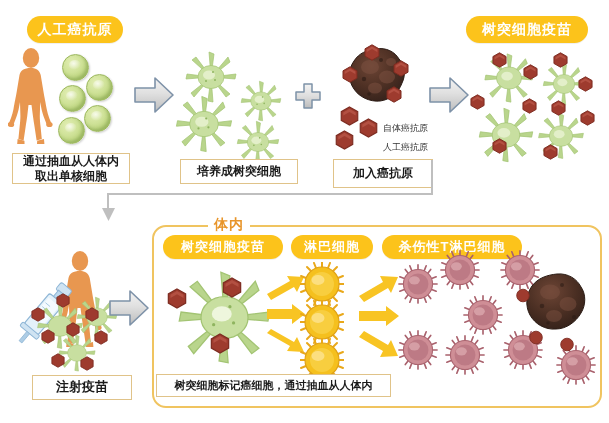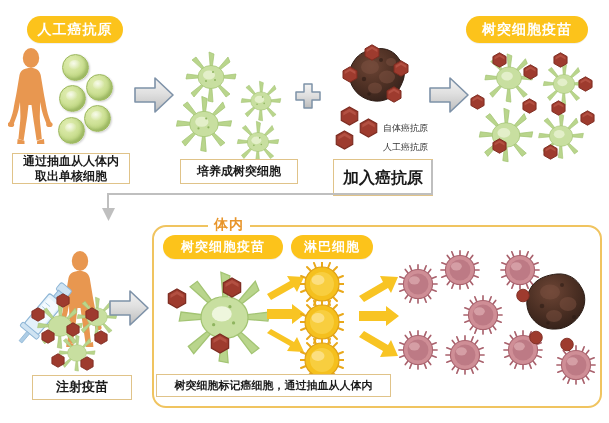--- a/index.html
+++ b/index.html
@@ -338,21 +338,21 @@
   <div class="hex" style="left:335px;top:130px;width:19px;height:20px;">
     <svg viewBox="0 0 16 17">
         <path d="M8 .8 L15 4.8 L15 12.2 L8 16.2 L1 12.2 L1 4.8 Z" fill="#9e3b2e" stroke="#7d2c21" stroke-width="1"></path>
         <path d="M8 2.4 L13.3 5.5 L13.3 8 L8 5 L2.7 8 L2.7 5.5 Z" fill="#b9584a" opacity=".75"></path>
       </svg>
   </div>
 
   <div class="anno" style="left:383px;top:122px;font-size:9px;">自体癌抗原</div>
   <div class="anno" style="left:383px;top:135px;font-size:9px;margin-top:6px;">人工癌抗原</div>
 
-  <div class="cap" style="left:333px;top:159px;width:100px;height:37px;font-size:16px;">加入癌抗原</div>
+  <div class="cap" style="left:333px;top:159px;width:100px;height:29px;font-size:12px;">加入癌抗原</div>
 
   <div class="garrow" style="left:428px;top:75px;width:42px;height:40px;">
     <svg viewBox="0 0 42 40" xmlns="http://www.w3.org/2000/svg">
       <defs>
         <linearGradient id="ga2" x1="0" y1="0" x2="0" y2="1">
           <stop offset="0%" stop-color="#f3f3f3"></stop>
           <stop offset="45%" stop-color="#e0e0e0"></stop>
           <stop offset="100%" stop-color="#bdbdbd"></stop>
         </linearGradient>
       </defs>
@@ -638,20 +638,21 @@
       </defs>
       <path d="M2 13 L22 13 L22 3 L40 20 L22 37 L22 27 L2 27 Z" fill="url(#ga3)" stroke="#7e92a8" stroke-width="1.6" stroke-linejoin="round"></path>
     </svg>
   </div>
 
   <div class="invivo" style="left:152px;top:225px;width:450px;height:183px;"></div>
   <div class="invivo-title" style="left:208px;top:216px;font-size:14px;">体内</div>
 
   <div class="pill" style="left:163px;top:235px;width:120px;height:24px;font-size:13px;">树突细胞疫苗</div>
   <div class="pill" style="left:291px;top:235px;width:82px;height:24px;font-size:13px;">淋巴细胞</div>
+  <div class="pill" style="left:382px;top:235px;width:140px;height:24px;font-size:13px;">杀伤性T淋巴细胞</div>
 
   <div class="dend" style="left:172px;top:265px;width:105px;height:105px;">
     <svg viewBox="0 0 58 58" xmlns="http://www.w3.org/2000/svg">
       <g fill="#b9d58c" stroke="#a3c473" stroke-width=".7">
         <path d="M29 29 L27 4 L32 6 Z"></path>
           <path d="M29 29 L46 9 L48 14 Z"></path>
         <path d="M29 29 L54 26 L53 31 Z"></path>
           <path d="M29 29 L48 46 L44 49 Z"></path>
         <path d="M29 29 L31 54 L26 53 Z"></path>
           <path d="M29 29 L12 49 L9 45 Z"></path>

